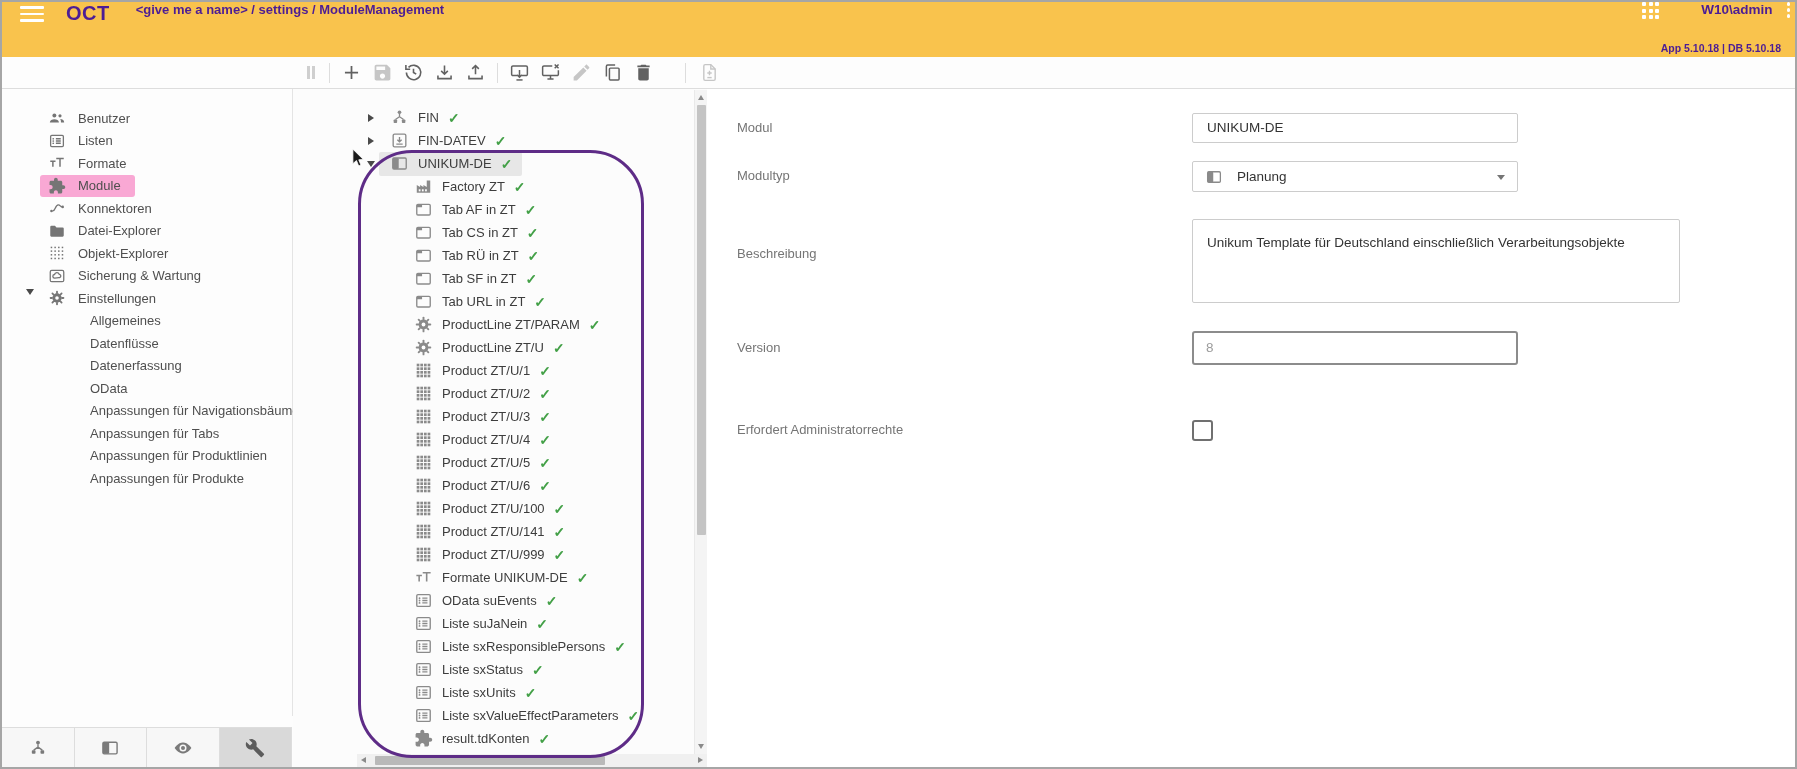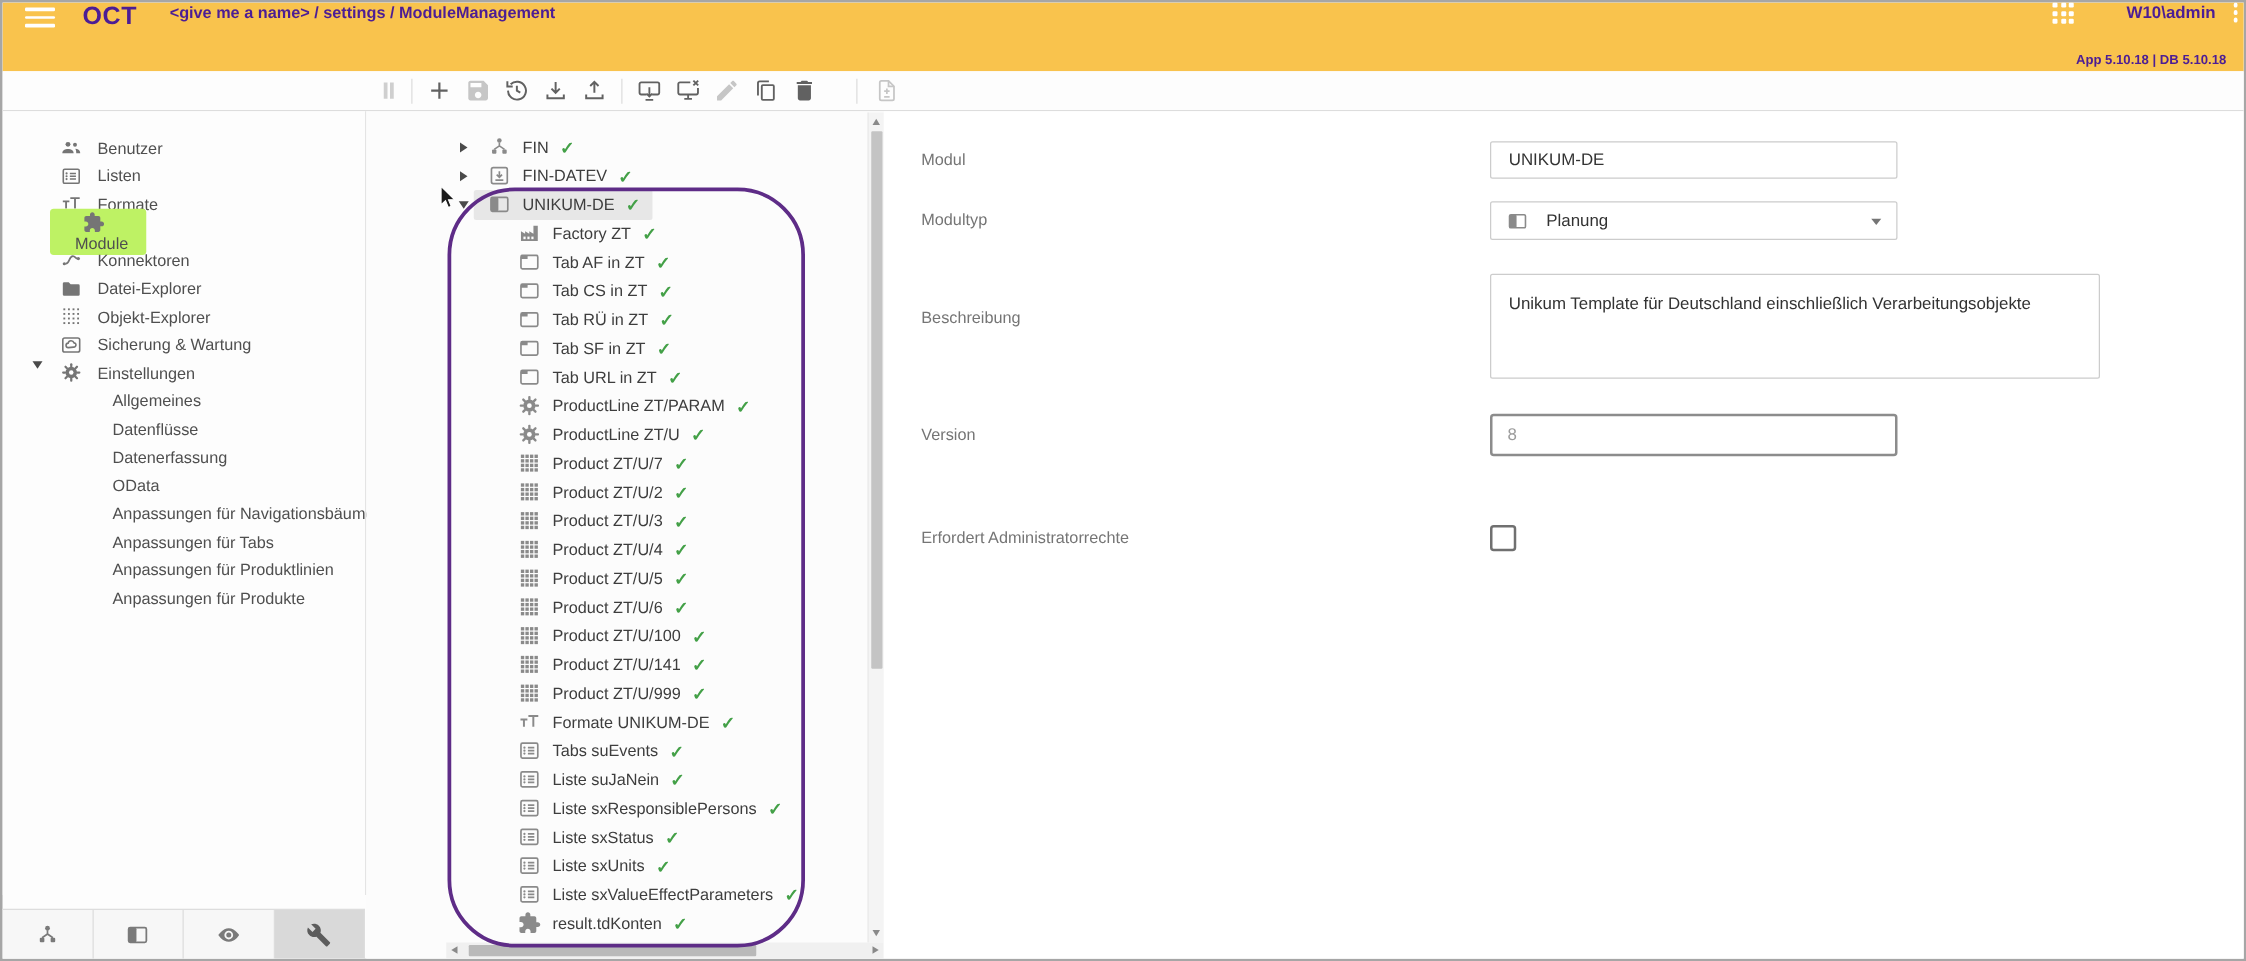--- a/index.html
+++ b/index.html
@@ -31,21 +31,21 @@
   .tb-btn{width:26px;height:26px;margin:0 2.5px;display:flex;align-items:center;justify-content:center;color:#616161;cursor:pointer;}
   .tb-btn svg{width:21px;height:21px;}
   .tb-btn.disabled{color:#c6c6c6;cursor:default;}
 
   
   .sidebar{position:absolute;left:0;top:87px;width:290px;bottom:51px;background:#fdfdfd;border-right:1px solid #e4e4e4;}
   .sb-nav{padding-top:18px;}
   .sb-row{position:relative;height:22.5px;display:flex;align-items:center;padding-left:46px;font-size:13px;color:#4f4f4f;cursor:pointer;}
   .sb-row.child{padding-left:76px;}
   .sb-pill{display:flex;align-items:center;padding:2px 14px 2px 8px;margin-left:-8px;border-radius:3px;}
-  .sb-pill.sel{background:#bef264;flex-direction:column;}
+  .sb-pill.sel{background:#f9a8d4;}
   .sb-pill .icon{width:18px;height:18px;color:#757575;}
   .sb-pill .icon svg{width:18px;height:18px;}
   .sb-label{margin-left:12px;white-space:nowrap;}
   .sb-pill .sb-label{margin-left:12px;}
   .sb-exp{position:absolute;left:24px;top:8px;}
   .tri-down{width:0;height:0;border-left:4.5px solid transparent;border-right:4.5px solid transparent;border-top:6px solid #4a4a4a;}
   .tri-right{width:0;height:0;border-top:4.5px solid transparent;border-bottom:4.5px solid transparent;border-left:6px solid #4a4a4a;}
 
   
   .bottom-tabs{position:absolute;left:0;bottom:0;width:290px;height:39px;display:flex;border-top:1px solid #ddd;background:#f7f7f7;}
@@ -605,21 +605,21 @@
                 <rect x="3.4" y="12.6" width="3.4" height="3.4" fill="currentColor"></rect>
                 <rect x="8" y="12.6" width="3.4" height="3.4" fill="currentColor"></rect>
                 <rect x="12.6" y="12.6" width="3.4" height="3.4" fill="currentColor"></rect>
                 <rect x="17.2" y="12.6" width="3.4" height="3.4" fill="currentColor"></rect>
                 <rect x="3.4" y="17.2" width="3.4" height="3.4" fill="currentColor"></rect>
                 <rect x="8" y="17.2" width="3.4" height="3.4" fill="currentColor"></rect>
                 <rect x="12.6" y="17.2" width="3.4" height="3.4" fill="currentColor"></rect>
                 <rect x="17.2" y="17.2" width="3.4" height="3.4" fill="currentColor"></rect>
               </svg>
             </span>
-            <span class="t-label">Product ZT/U/7</span>
+            <span class="t-label">Product ZT/U/1</span>
             <span class="t-check">✓</span>
           </span>
         </div>
         <div class="t-row lvl1">
           <span class="row-inner">
             <span class="icon">
               <svg viewBox="0 0 24 24">
                 <rect x="3.4" y="3.4" width="3.4" height="3.4" fill="currentColor"></rect>
                 <rect x="8" y="3.4" width="3.4" height="3.4" fill="currentColor"></rect>
                 <rect x="12.6" y="3.4" width="3.4" height="3.4" fill="currentColor"></rect>
@@ -842,21 +842,21 @@
           <span class="row-inner">
             <span class="icon">
               <svg viewBox="0 0 24 24">
                 <g fill="none" stroke="currentColor" stroke-width="1.7">
                   <rect x="3.5" y="4.5" width="17" height="15" rx="1.5"></rect>
                   <path d="M7 9h.01M7 12h.01M7 15h.01" stroke-linecap="round" stroke-width="2.3"></path>
                   <path d="M10.5 9H17M10.5 12H17M10.5 15H17"></path>
                 </g>
               </svg>
             </span>
-            <span class="t-label">Tabs suEvents</span>
+            <span class="t-label">OData suEvents</span>
             <span class="t-check">✓</span>
           </span>
         </div>
         <div class="t-row lvl1">
           <span class="row-inner">
             <span class="icon">
               <svg viewBox="0 0 24 24">
                 <g fill="none" stroke="currentColor" stroke-width="1.7">
                   <rect x="3.5" y="4.5" width="17" height="15" rx="1.5"></rect>
                   <path d="M7 9h.01M7 12h.01M7 15h.01" stroke-linecap="round" stroke-width="2.3"></path>

